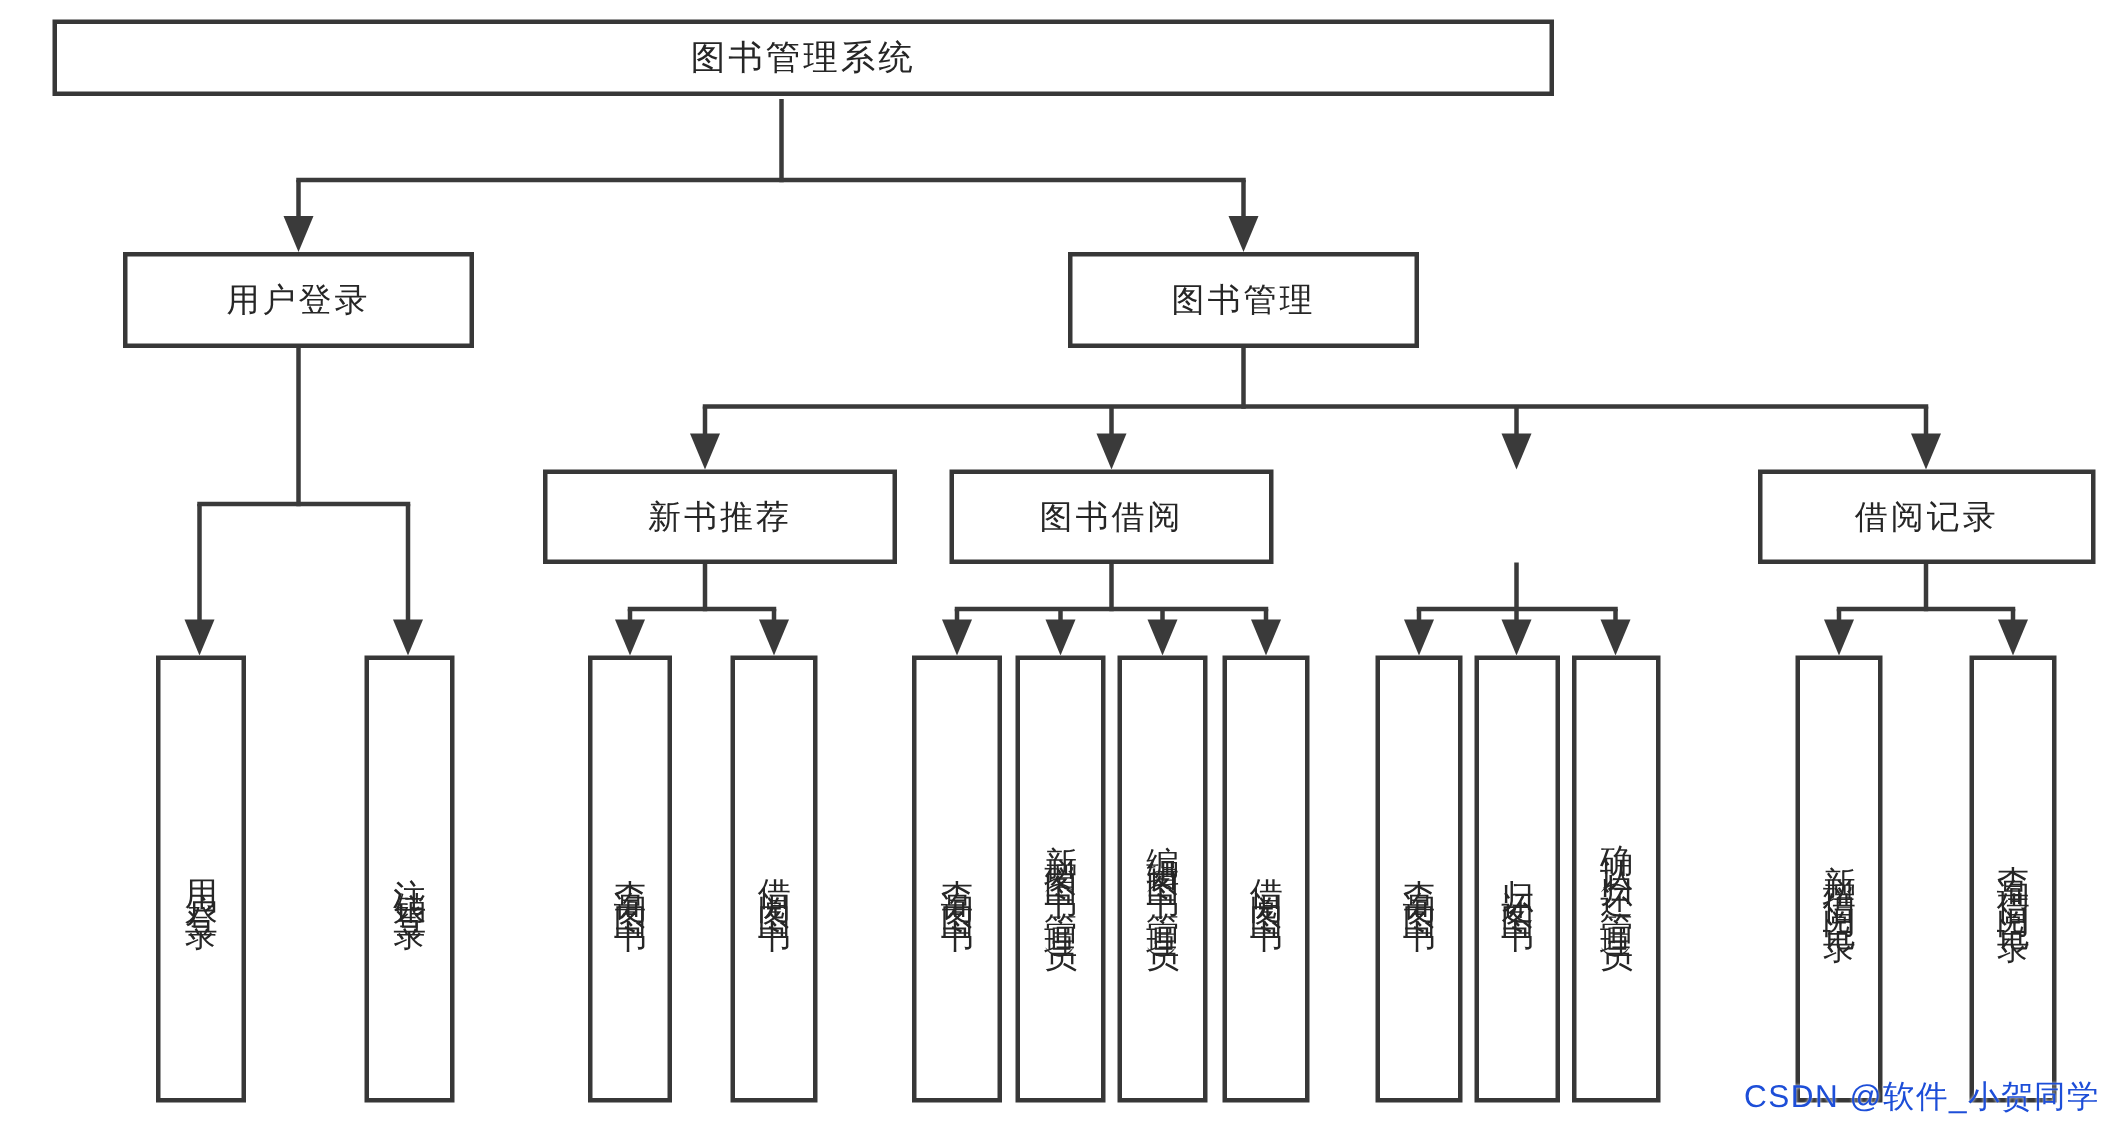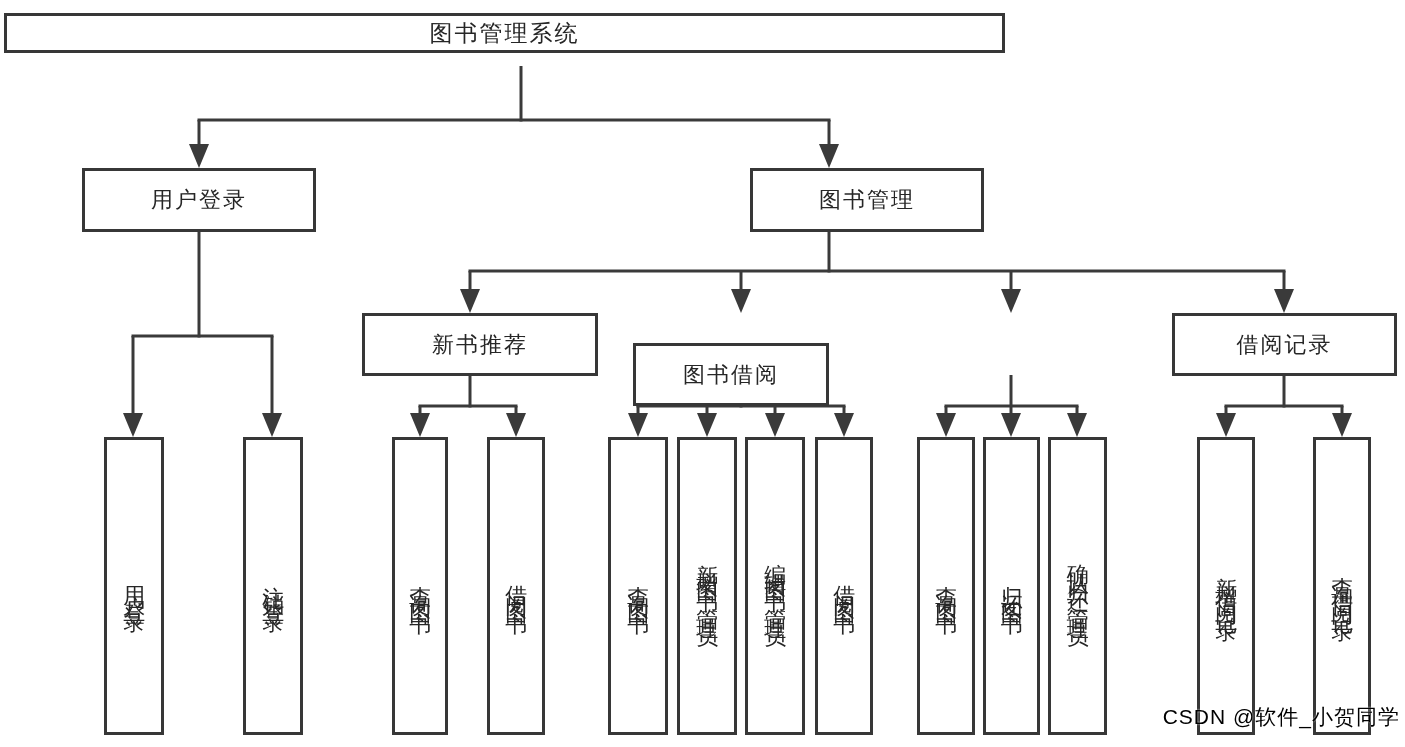--- a/index.html
+++ b/index.html
@@ -15,22 +15,22 @@
     color:#262626; z-index:2;
   }
   .h { font-size:22px; letter-spacing:2px; white-space:nowrap; }
   .root-label { font-size:23px; }
   .v {
     writing-mode:vertical-rl; text-orientation:mixed;
     font-size:22px; letter-spacing:9px; line-height:1.2;
     padding:6px 0;
   }
   .watermark {
-    position:absolute; right:5px; bottom:16px; z-index:6;
-    font-size:21px; color:#000000; letter-spacing:1px; white-space:nowrap;
+    position:absolute; right:5px; bottom:2px; z-index:6;
+    font-size:21px; color:#1d4ed8; letter-spacing:1px; white-space:nowrap;
     text-shadow:0 0 2px #ffffff;
   }
 </style>
 </head>
 <body>
 
 <div class="canvas">
 
   <svg class="connectors" viewBox="0 0 1405 747" stroke="#3a3a3a" stroke-width="3" fill="#3a3a3a">
 
@@ -100,27 +100,27 @@
     <g>
       <line x1="1284" y1="375" x2="1284" y2="407.5" fill="none"></line>
       <line x1="1224.5" y1="406" x2="1343.5" y2="406" fill="none"></line>
       <line x1="1226" y1="406" x2="1226" y2="417" fill="none"></line>
       <polygon points="1216,413 1236,413 1226,437" stroke="none"></polygon>
       <line x1="1342" y1="406" x2="1342" y2="417" fill="none"></line>
       <polygon points="1332,413 1352,413 1342,437" stroke="none"></polygon>
     </g>
   </svg>
 
-  <div class="node h root-label" style="left:4px; top:13px; width:1001px; height:40px;text-align:right;">图书管理系统</div>
+  <div class="node h root-label" style="left:35px; top:13px; width:1001px; height:51px;text-align:right;">图书管理系统</div>
 
   <div class="node h" style="left:82px; top:168px; width:234px; height:64px;">用户登录</div>
-  <div class="node h" style="left:712px; top:168px; width:234px; height:64px;margin-left:38px;">图书管理</div>
+  <div class="node h" style="left:712px; top:168px; width:234px; height:64px;">图书管理</div>
 
   <div class="node h" style="left:362px; top:313px; width:236px; height:63px;">新书推荐</div>
-  <div class="node h" style="left:633px; top:313px; width:196px; height:63px;margin-top:30px;">图书借阅</div>
+  <div class="node h" style="left:633px; top:313px; width:216px; height:63px;">图书借阅</div>
   <div class="node h" style="left:1172px; top:313px; width:225px; height:63px;">借阅记录</div>
 
   <div class="node v" style="left:104px; top:437px; width:60px; height:298px;">用户登录</div>
   <div class="node v" style="left:243px; top:437px; width:60px; height:298px;">注销登录</div>
 
   <div class="node v" style="left:392px; top:437px; width:56px; height:298px;">查询图书</div>
   <div class="node v" style="left:487px; top:437px; width:58px; height:298px;">借阅图书</div>
 
   <div class="node v" style="left:608px; top:437px; width:60px; height:298px;">查询图书</div>
   <div class="node v" style="left:677px; top:437px; width:60px; height:298px;">新增图书（管理员）</div>

